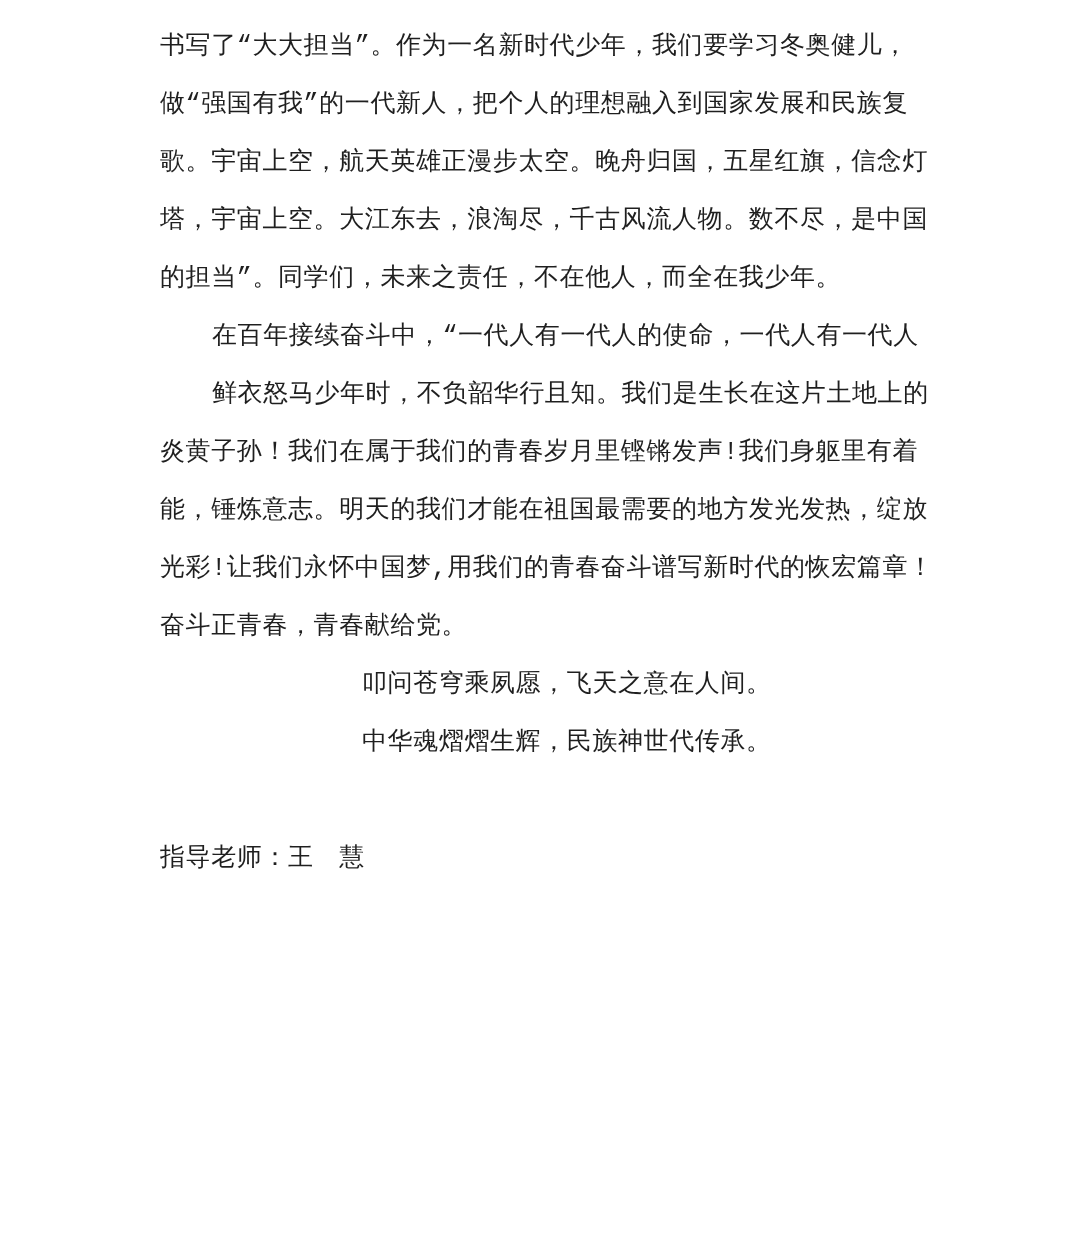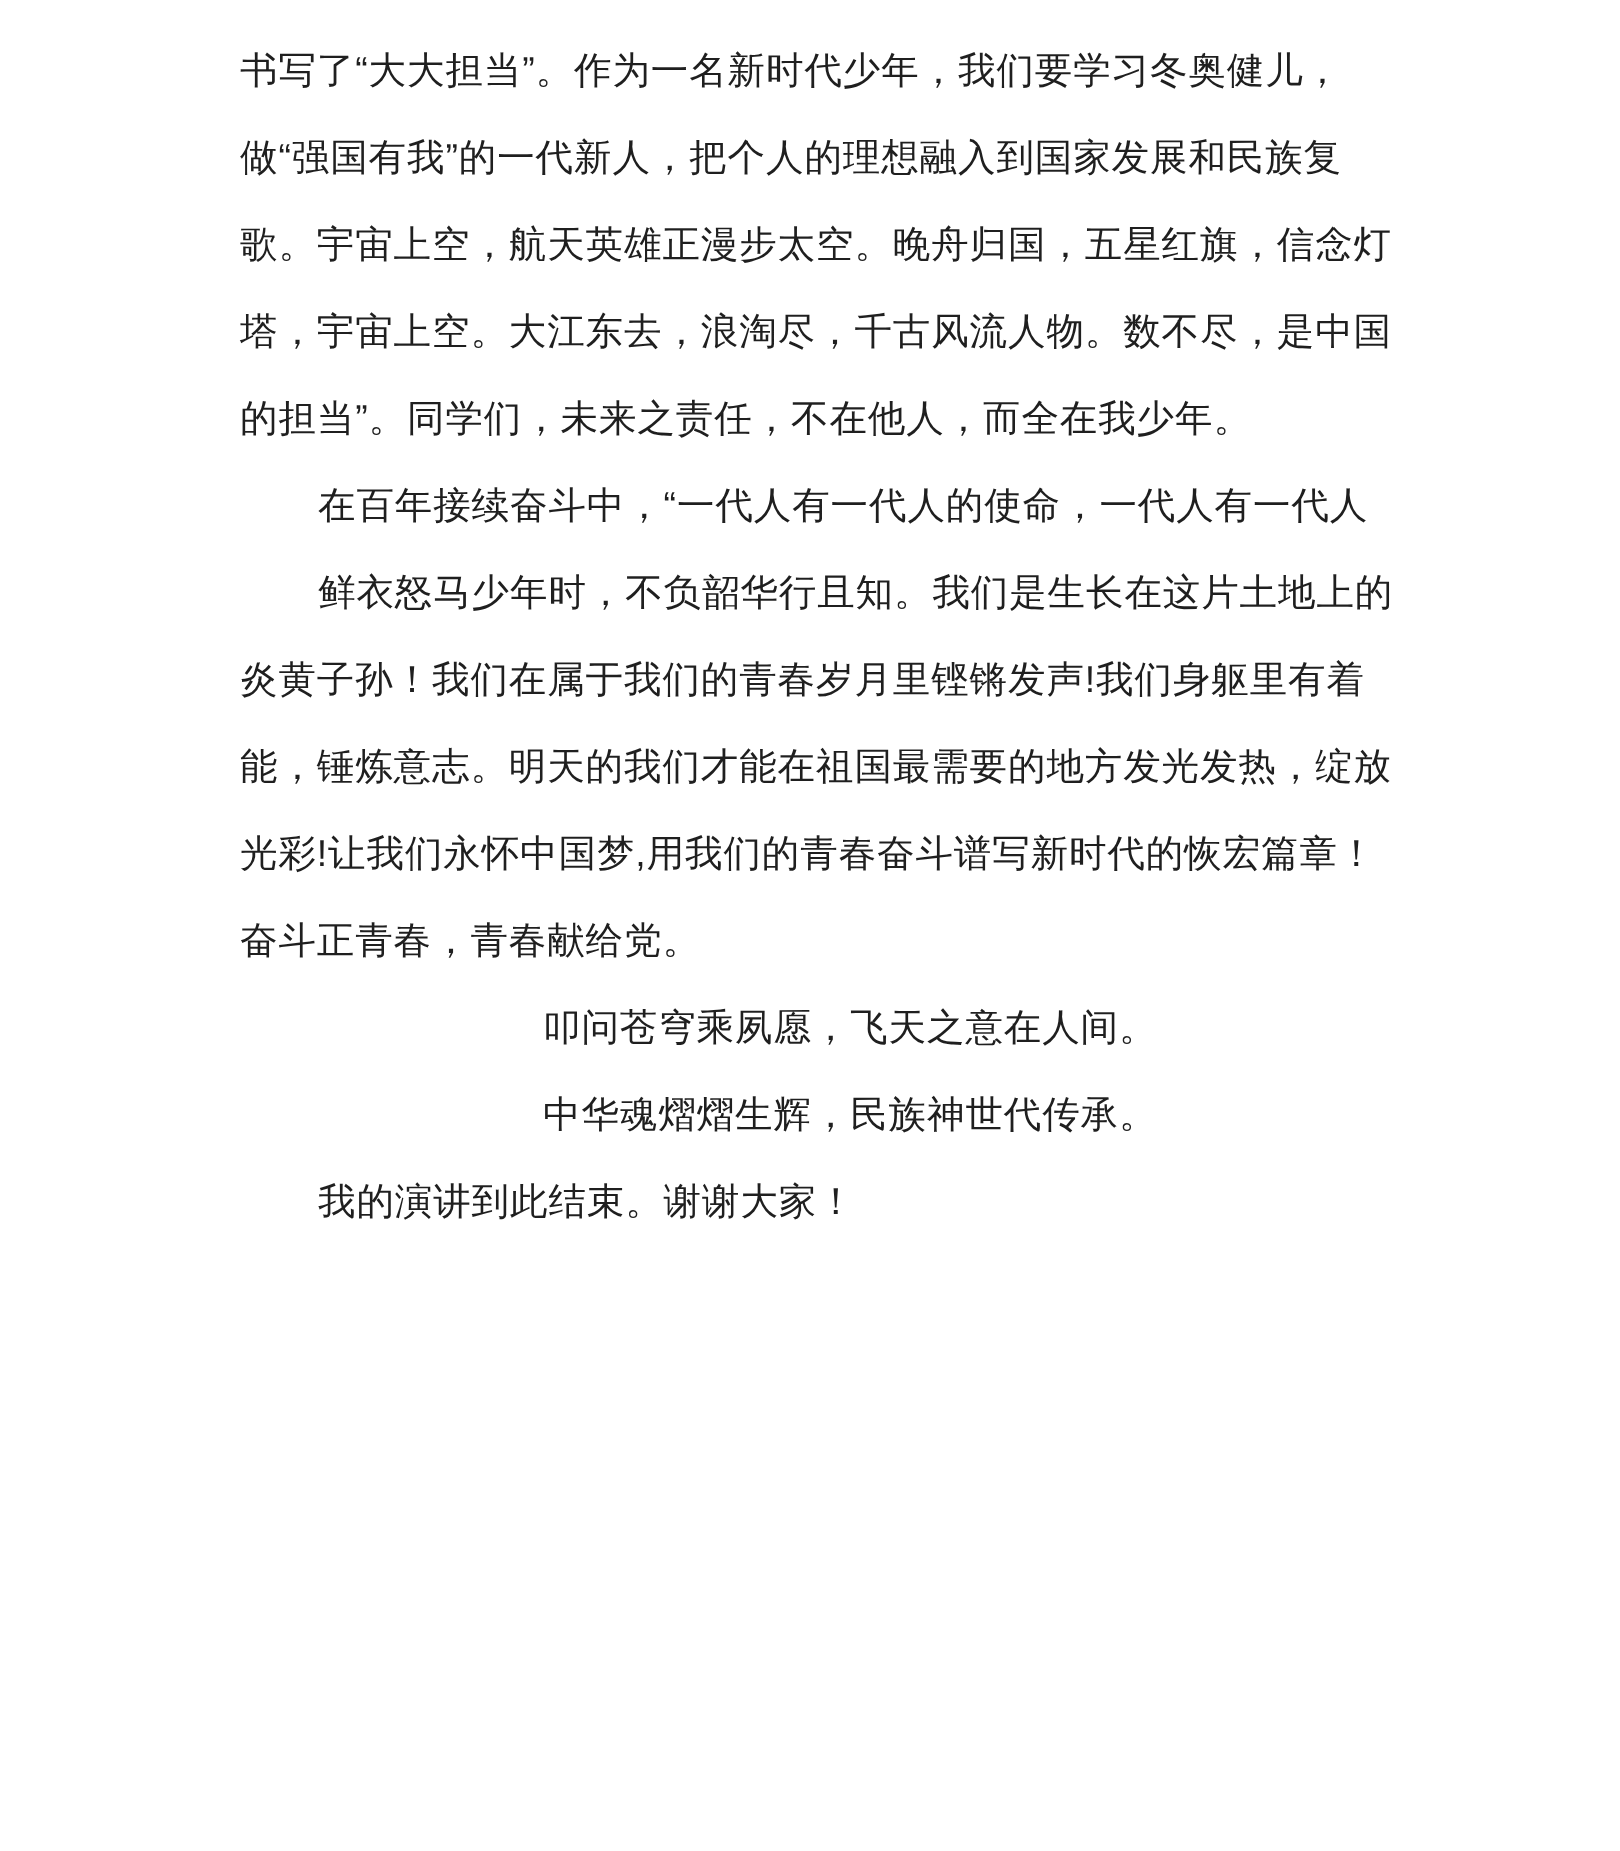--- a/index.html
+++ b/index.html
@@ -6,21 +6,21 @@
     margin: 0;
     padding: 0;
     background: #ffffff;
   }
   .page {
     position: relative;
     width: 1080px;
     height: 892px;
     background: #ffffff;
     overflow: hidden;
-    font-family: Liberation Sans, sans-serif;
+    font-family: Liberation Mono, monospace;
     color: #1f1f1f;
   }
   .text-body {
     position: absolute;
     top: 18px;
     left: 160px;
     width: 770px;
   }
   .line {
     height: 58px;
@@ -47,17 +47,16 @@
       <div class="line plain">塔，宇宙上空。大江东去，浪淘尽，千古风流人物。数不尽，是中国</div>
       <div class="line plain">的担当”。同学们，未来之责任，不在他人，而全在我少年。</div>
       <div class="line indent">在百年接续奋斗中，“一代人有一代人的使命，一代人有一代人</div>
       <div class="line indent">鲜衣怒马少年时，不负韶华行且知。我们是生长在这片土地上的</div>
       <div class="line plain">炎黄子孙！我们在属于我们的青春岁月里铿锵发声!我们身躯里有着</div>
       <div class="line plain">能，锤炼意志。明天的我们才能在祖国最需要的地方发光发热，绽放</div>
       <div class="line plain">光彩!让我们永怀中国梦,用我们的青春奋斗谱写新时代的恢宏篇章！</div>
       <div class="line plain">奋斗正青春，青春献给党。</div>
       <div class="line verse">叩问苍穹乘夙愿，飞天之意在人间。</div>
       <div class="line verse">中华魂熠熠生辉，民族神世代传承。</div>
-      <div class="line indent">我的演讲到此结束。谢谢大家！</div>
       <div class="line blank"></div>
       <div class="line signature">指导老师：王　慧</div>
     </div>
 </div>
 
 </body></html>

